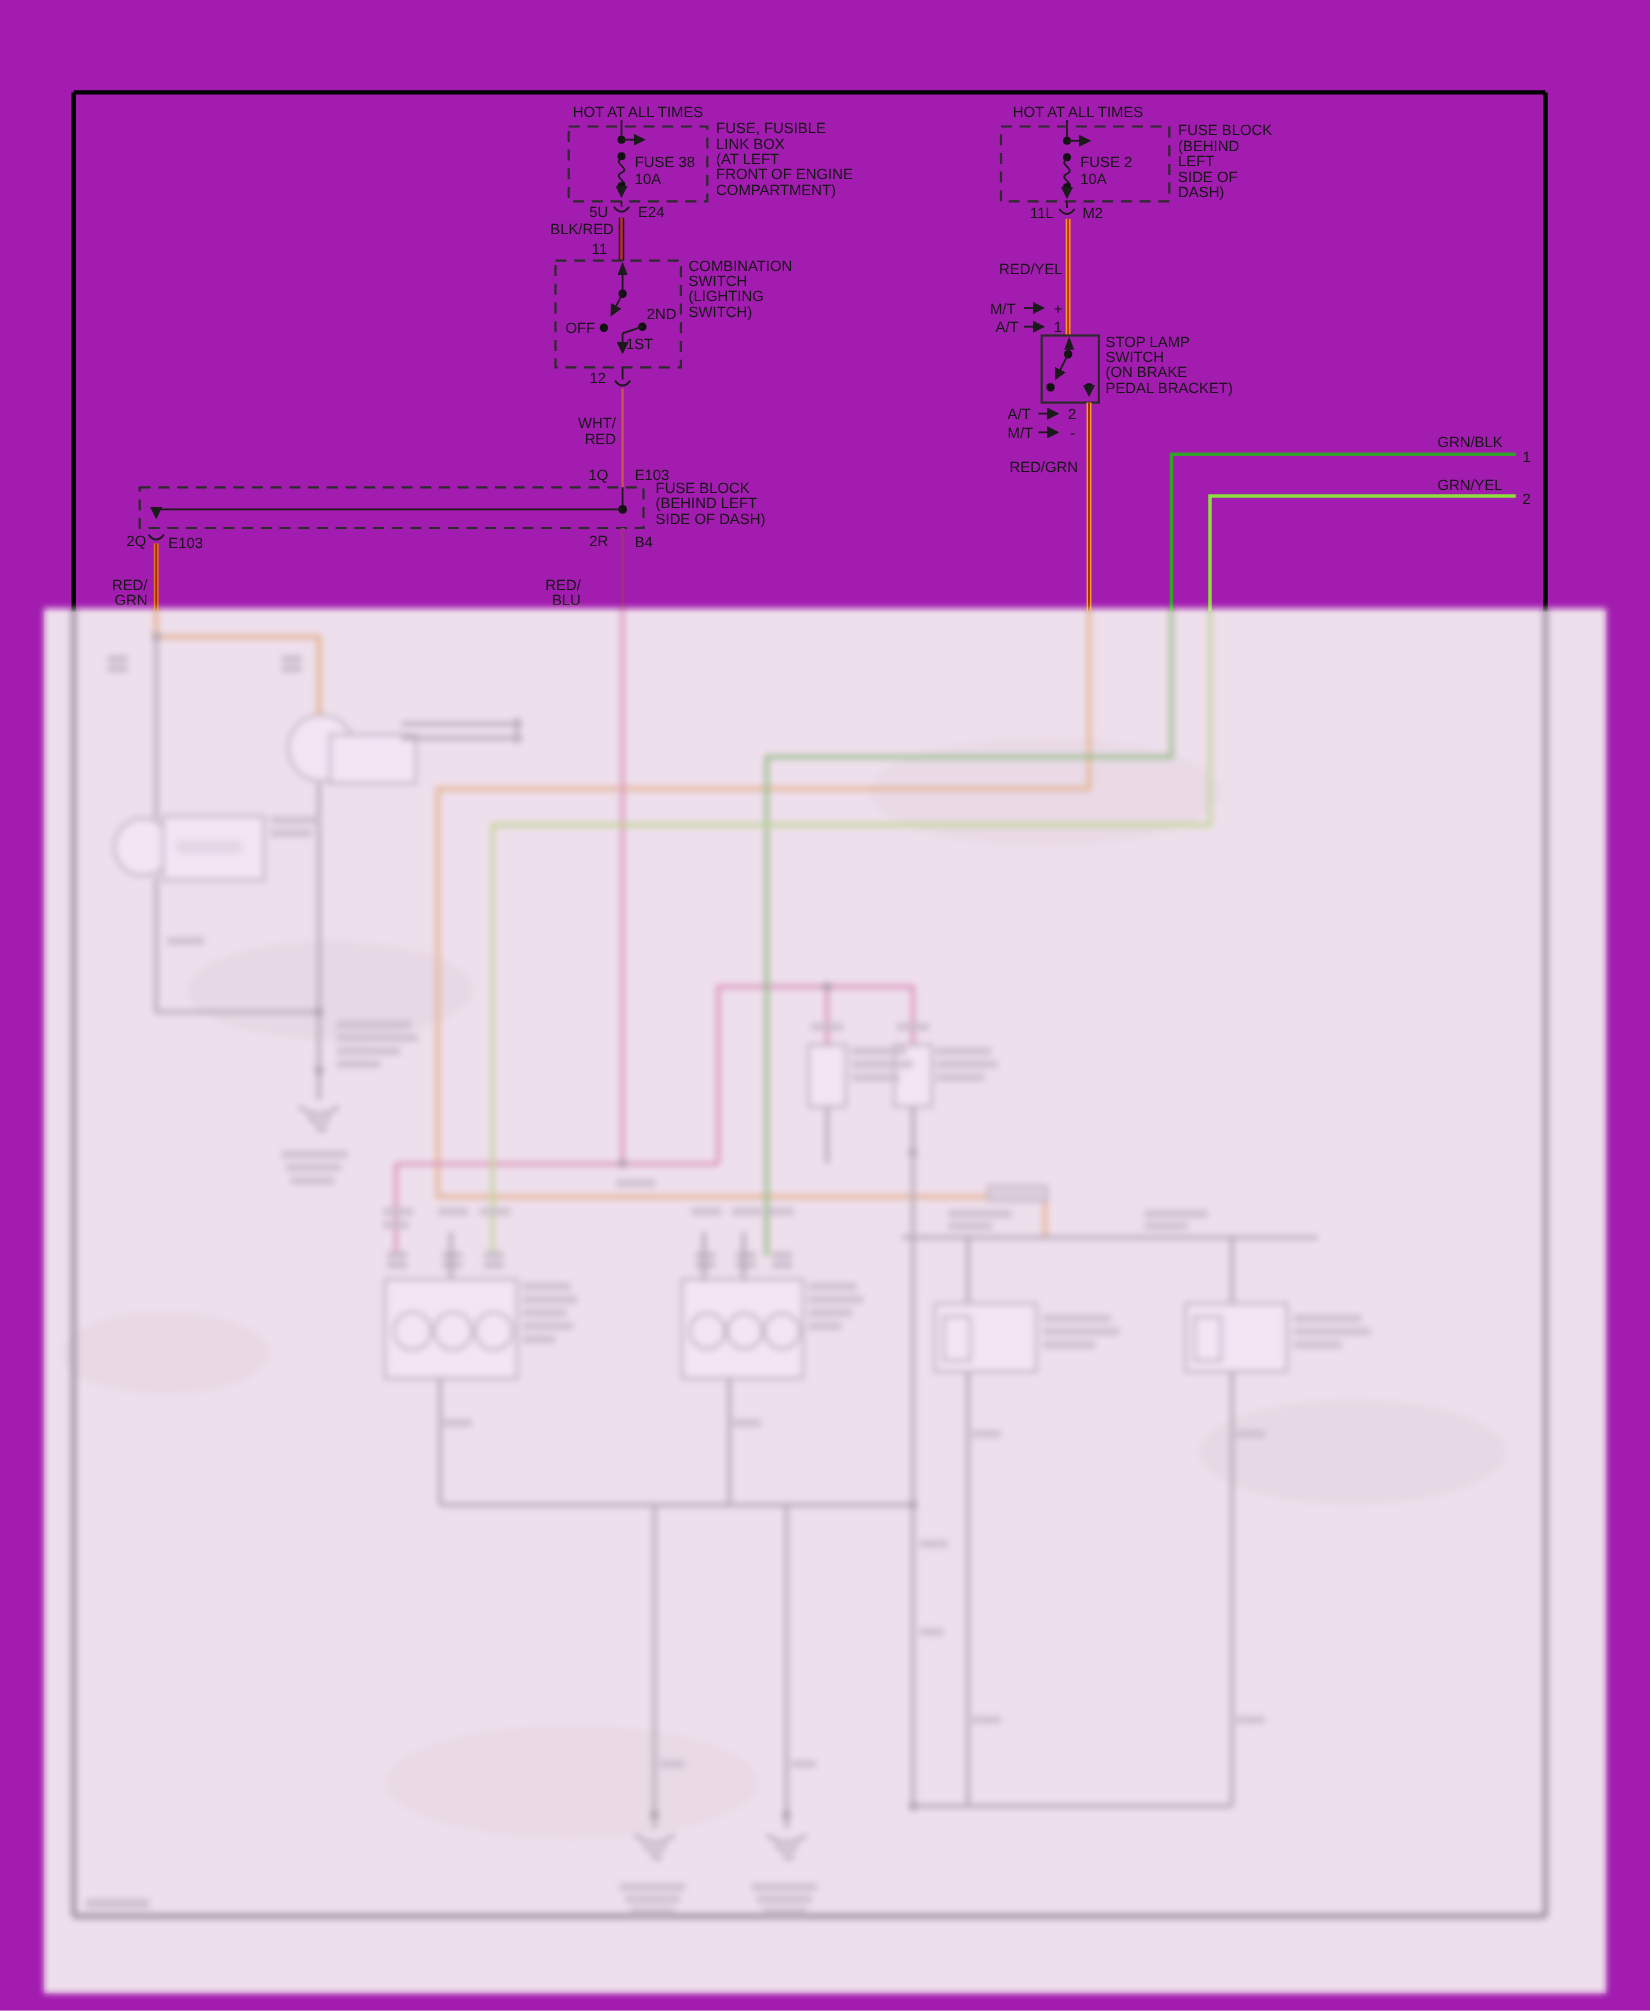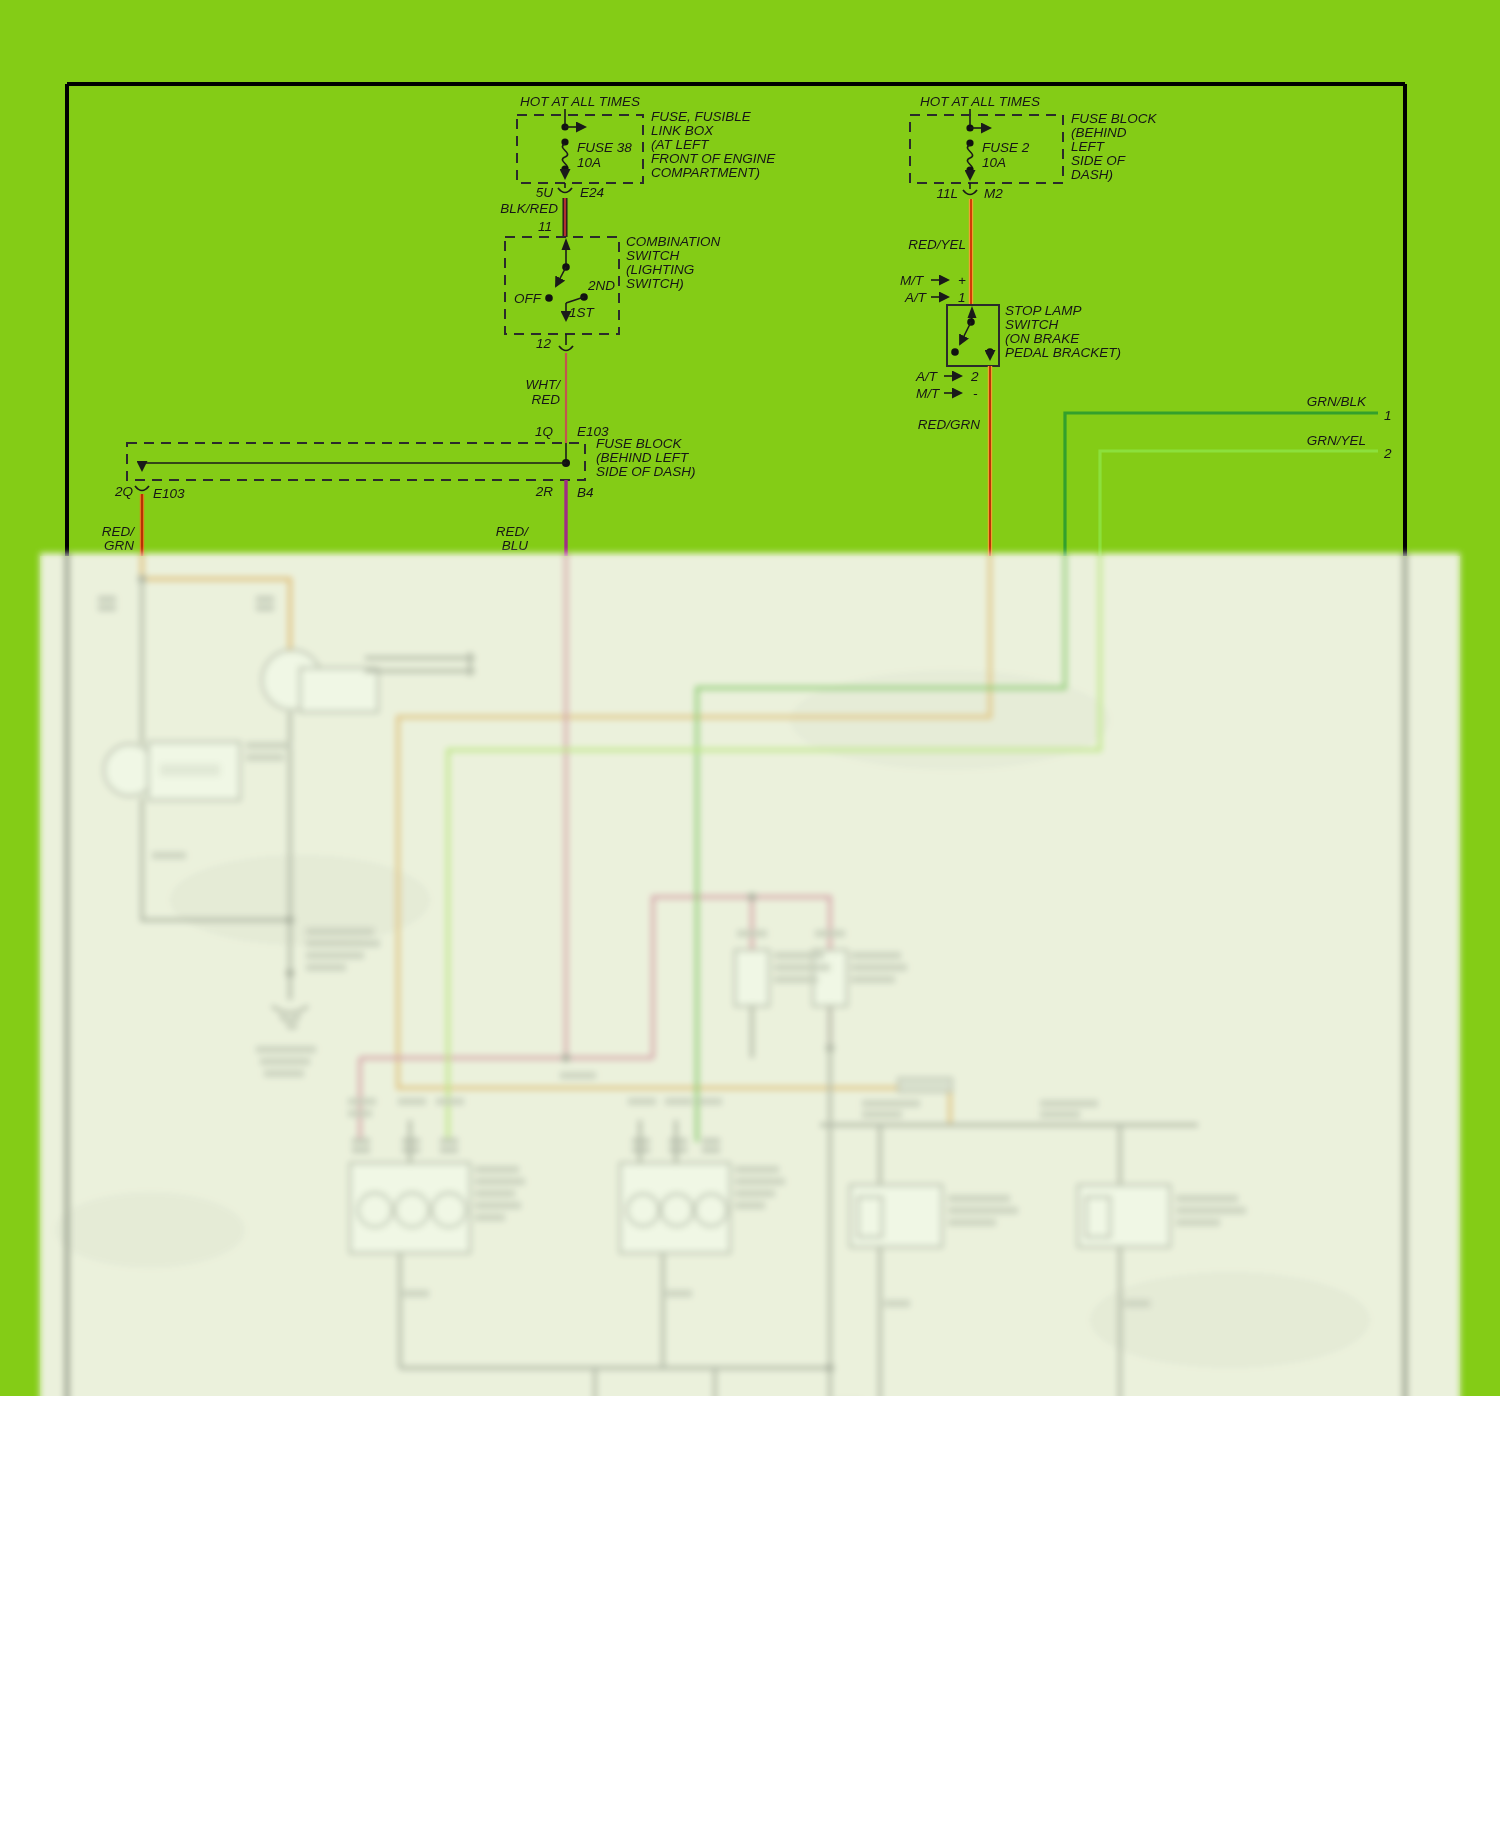--- a/index.html
+++ b/index.html
@@ -1,17 +1,17 @@
 <!DOCTYPE html>
 <html><head>
 <meta charset="utf-8">
 <style>
   html,body{margin:0;padding:0;background:#ffffff;}
-  .stage{position:relative;width:1500px;height:1396px;background:#84cc16;overflow:hidden;
-         font-family:"Liberation Sans", sans-serif;font-style:italic;}
+  .stage{position:relative;width:1500px;height:1828px;background:#a21caf;overflow:hidden;
+         font-family:"Liberation Sans", sans-serif;}
   svg{position:absolute;left:0;top:0;}
   text{font-family:"Liberation Sans", sans-serif;fill:#161616;}
   .lbl{font-size:13.5px;}
   .note{font-size:13.5px;}
   .dashbox{fill:none;stroke:#2b2b2b;stroke-width:2;stroke-dasharray:10 7;}
   .solidbox{fill:none;stroke:#2b2b2b;stroke-width:2;}
   .thin{stroke:#1a1a1a;stroke-width:1.6;fill:none;}
   .dot{fill:#111;}
   .conn-arc{stroke:#1a1a1a;stroke-width:1.7;fill:none;}
   .frame{stroke:#000;stroke-width:4;}

